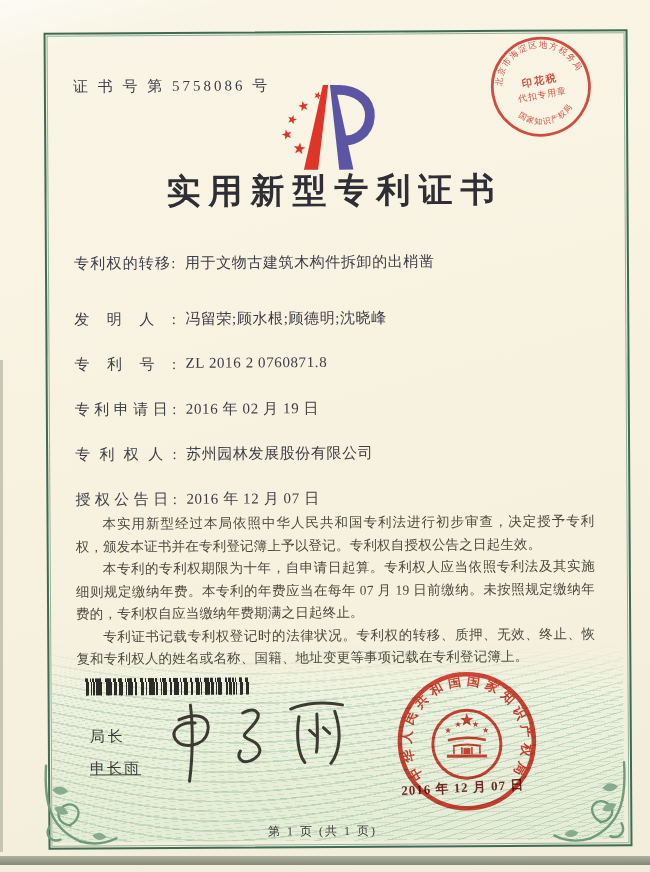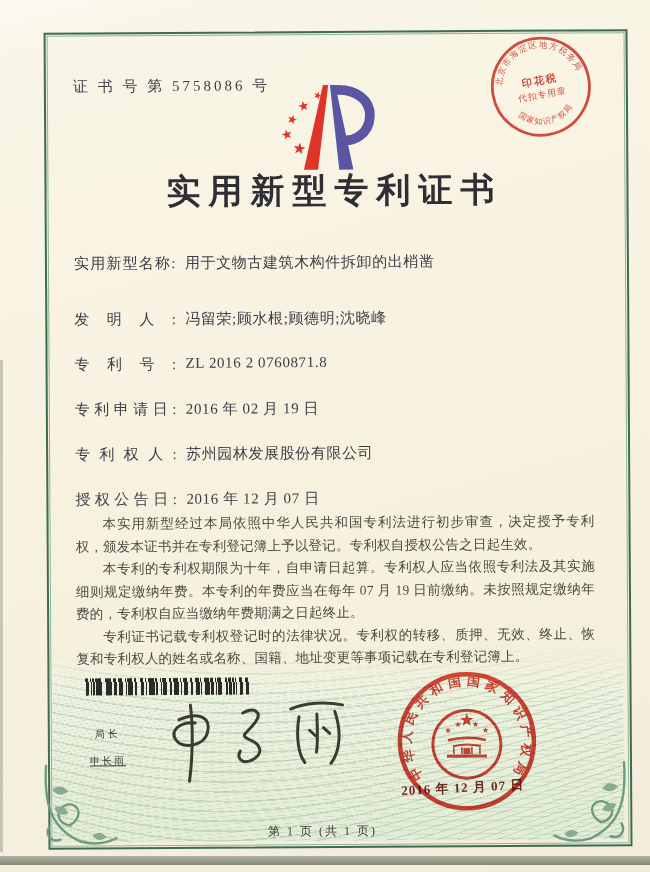--- a/index.html
+++ b/index.html
@@ -24,21 +24,21 @@
   .field-label{flex:none;display:inline-block;width:102px;text-align:justify;text-align-last:justify;letter-spacing:.5px;}
   .field-value{margin-left:9px;letter-spacing:.6px;white-space:nowrap;}
   .body-text{position:absolute;left:75px;top:512px;width:519px;font-size:13.5px;line-height:22.5px;
     color:#4b4a40;text-align:justify;letter-spacing:.2px;}
   .body-text p{margin:0;text-indent:2em;}
   .barcode{position:absolute;left:84px;top:677px;width:164px;height:17px;
     background:
       repeating-linear-gradient(90deg,#2b2b27 0 2px,rgba(0,0,0,0) 2px 7px),
       repeating-linear-gradient(90deg,#2b2b27 0 1px,rgba(0,0,0,0) 1px 5px),
       repeating-linear-gradient(90deg,#2b2b27 0 3px,rgba(0,0,0,0) 3px 11px);}
-  .director{position:absolute;left:88px;top:726px;font-size:10px;letter-spacing:3px;color:#3a3a35;text-align:center;}
+  .director{position:absolute;left:88px;top:726px;font-size:15px;letter-spacing:3px;color:#3a3a35;}
   .director .name{display:block;margin-top:13px;letter-spacing:2px;text-decoration:underline;}
   .signature{position:absolute;left:150px;top:694px;}
   .tax-stamp{position:absolute;left:487px;top:32px;transform:rotate(-10deg);mix-blend-mode:multiply;opacity:.9;}
   .seal{position:absolute;left:390px;top:667px;mix-blend-mode:multiply;opacity:.93;}
   .seal-date{position:absolute;left:399px;top:779px;width:160px;transform:rotate(-2.5deg);
     font-size:13px;font-weight:700;letter-spacing:1px;color:#7d2d26;mix-blend-mode:multiply;}
   .footer-page{position:absolute;left:30px;top:823px;width:580px;text-align:center;font-size:12px;
     letter-spacing:2px;color:#3e3e38;}
   .ornament{position:absolute;}
   .orn-left{left:38px;top:758px;}
@@ -128,21 +128,21 @@
       <text font-size="8.5" fill="#c93a2e" letter-spacing="1">
         <textPath href="#taxBottom" startOffset="50%" text-anchor="middle">国家知识产权局</textPath>
       </text>
       <text x="60" y="57" text-anchor="middle" font-size="11" font-weight="bold" fill="#c93a2e" letter-spacing="2">印花税</text>
       <text x="60" y="72" text-anchor="middle" font-size="9.5" fill="#c93a2e" letter-spacing="1">代扣专用章</text>
     </svg>
 
     <h1 class="title">实用新型专利证书</h1>
 
     <div class="field-row" style="top:253px">
-      <span class="field-label">实用新型名称:</span>
+      <span class="field-label">专利权的转移:</span>
       <span class="field-value">用于文物古建筑木构件拆卸的出梢凿</span>
     </div>
     <div class="field-row" style="top:309px">
       <span class="field-label">发明人:</span>
       <span class="field-value">冯留荣;顾水根;顾德明;沈晓峰</span>
     </div>
     <div class="field-row" style="top:354px">
       <span class="field-label">专利号:</span>
       <span class="field-value">ZL 2016 2 0760871.8</span>
     </div>

